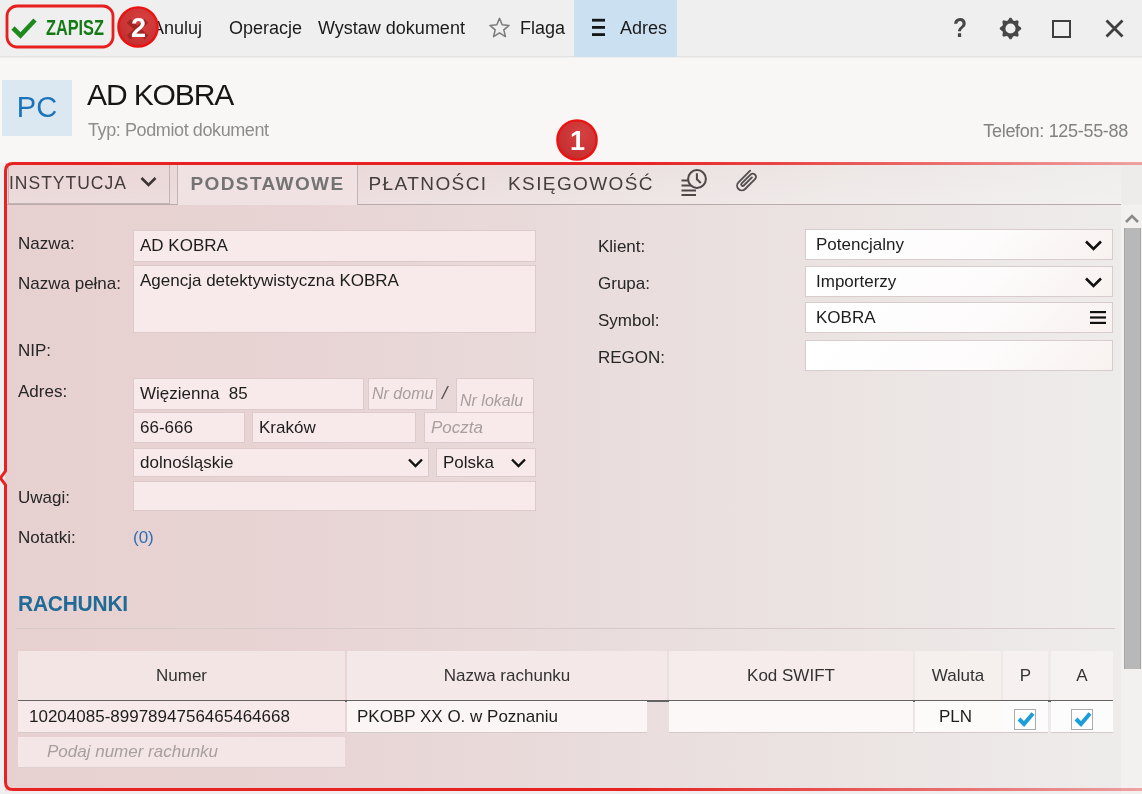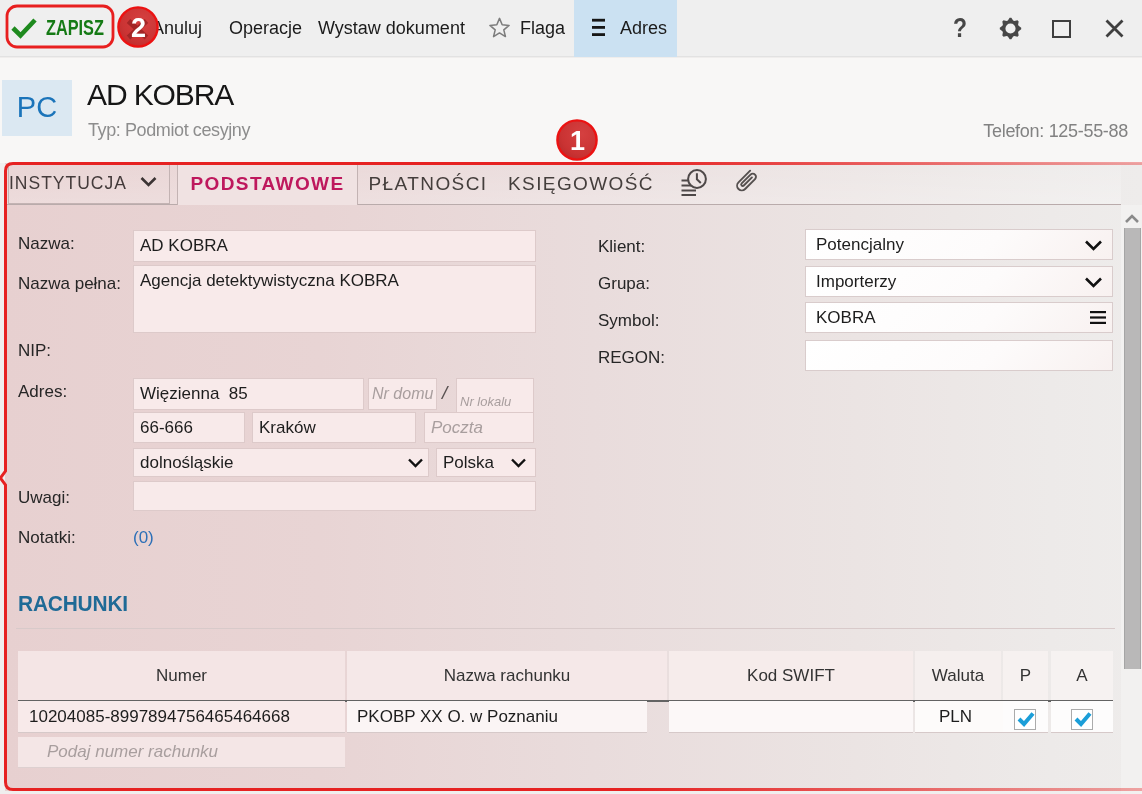--- a/index.html
+++ b/index.html
@@ -40,21 +40,21 @@
   #tabbar { position:absolute; left:0; top:1px; width:1121px; height:41px;
     border-bottom:1px solid #b9abab;
     background:linear-gradient(to bottom, rgba(255,255,255,0.10), rgba(255,255,255,0.25)); }
   #instytucja { position:absolute; left:8px; top:0px; width:162px; height:41px;
     border:1px solid #c3b3b3; font-size:17.5px; color:#443b3b; letter-spacing:1.0px;
     line-height:39px; }
   .tab { position:absolute; top:0; height:41px; line-height:41px; font-size:19px;
     color:#443e3c; letter-spacing:1.4px; text-align:center; }
   #tab-pod { left:177px; width:181px; border-left:1px solid #c3b3b3;
     border-right:1px solid #c3b3b3; background:#f0e2e2;
-    color:#be185d; font-weight:bold; height:42px; font-size:19px; }
+    color:#737373; font-weight:bold; height:42px; font-size:19px; }
   #tab-pla { left:358px; width:140px; }
   #tab-ksi { left:498px; width:166px; }
 
   
   .lbl { position:absolute; font-size:17px; color:#262626; }
   .fld { position:absolute; background:#f8eaea; border:1px solid #ddcaca;
     font-size:17px; color:#1d1d1d; padding:0 6px; display:flex; align-items:center; }
   .fldw { position:absolute; background:linear-gradient(135deg,#ffffff 0%,#fdfbfb 60%,#f8f1f0 100%);
     border:1px solid #d9cccc; font-size:17px; color:#1d1d1d; padding:0 10px;
     display:flex; align-items:center; }
@@ -116,21 +116,21 @@
     </svg>
     <div class="abs" style="left:1052px;top:20px;width:19px;height:18px;border:2.5px solid #3f3f3f"></div>
     <svg class="abs" style="left:1105px;top:19px" width="19" height="19" viewBox="0 0 19 19">
       <path d="M1.5 1.5 L17.5 17.5 M17.5 1.5 L1.5 17.5" stroke="#3f3f3f" stroke-width="2.8"></path>
     </svg>
   </div>
 
   <div id="header">
     <div id="avatar">PC</div>
     <div id="title">AD KOBRA</div>
-    <div id="subtitle">Typ: Podmiot cesyjny</div>
+    <div id="subtitle">Typ: Podmiot dokument</div>
     <div id="phone">Telefon: 125-55-88</div>
   </div>
 
   <div id="content">
     <div id="tabbar"></div>
     <div id="instytucja">INSTYTUCJA</div>
     <svg class="abs" style="left:140px;top:13px" width="17" height="12" viewBox="0 0 17 12">
       <path d="M1.5 2 L8.5 9 L15.5 2" stroke="#3c3434" stroke-width="2.6" fill="none"></path>
     </svg>
     <div class="tab" id="tab-pod">PODSTAWOWE</div>
@@ -154,21 +154,21 @@
 
     <div class="lbl" style="left:18px;top:111px">Nazwa pełna:</div>
     <div class="fld" style="left:133px;top:102px;width:403px;height:68px;align-items:flex-start;padding-top:5px">Agencja detektywistyczna KOBRA</div>
 
     <div class="lbl" style="left:18px;top:178px">NIP:</div>
 
     <div class="lbl" style="left:18px;top:219px">Adres:</div>
     <div class="fld" style="left:133px;top:215px;width:231px;height:32px">Więzienna&nbsp;&nbsp;85</div>
     <div class="fld ph" style="left:368px;top:215px;width:69px;height:32px;padding:0 3px;font-size:16px;white-space:nowrap">Nr domu</div>
     <div class="abs" style="left:442px;top:219px;font-size:19px;color:#575050;font-style:italic">/</div>
-    <div class="fld ph" style="left:456px;top:215px;width:78px;height:46px;padding:0 3px;font-size:13px;white-space:nowrap">Nr lokalu</div>
+    <div class="fld ph" style="left:456px;top:215px;width:78px;height:46px;padding:0 3px;font-size:16px;white-space:nowrap">Nr lokalu</div>
 
     <div class="fld" style="left:133px;top:249px;width:112px;height:31px">66-666</div>
     <div class="fld" style="left:252px;top:249px;width:164px;height:31px">Kraków</div>
     <div class="fld ph" style="left:424px;top:249px;width:110px;height:31px">Poczta</div>
 
     <div class="fld" style="left:133px;top:285px;width:296px;height:29px">dolnośląskie</div>
     <svg class="abs" style="left:408px;top:295px" width="15" height="10" viewBox="0 0 15 10">
       <path d="M1 1.5 L7.5 8 L14 1.5" stroke="#111" stroke-width="2.4" fill="none"></path>
     </svg>
     <div class="fld" style="left:436px;top:285px;width:100px;height:29px">Polska</div>

